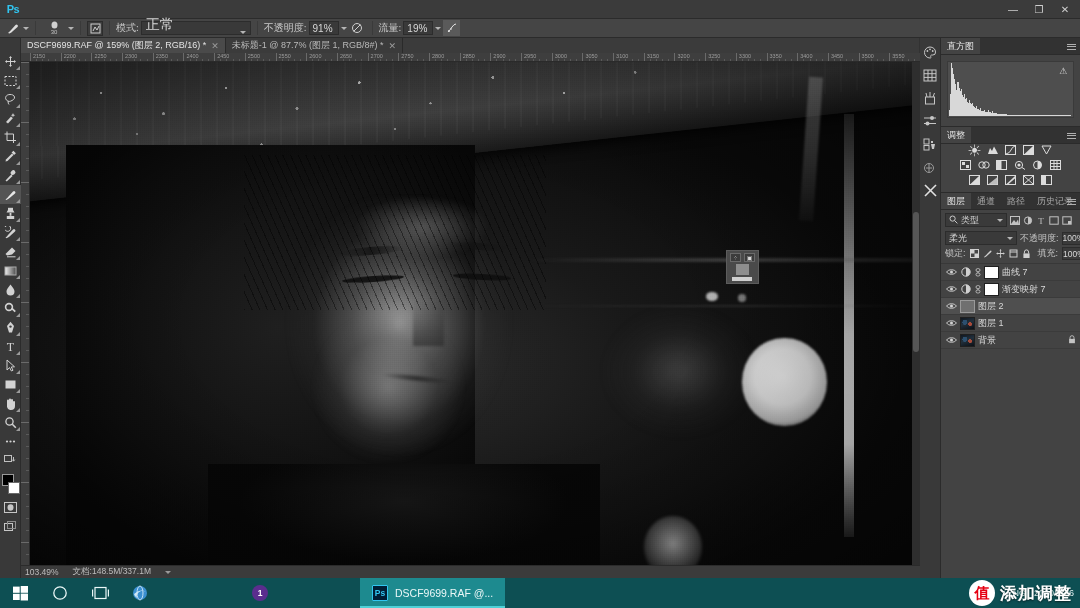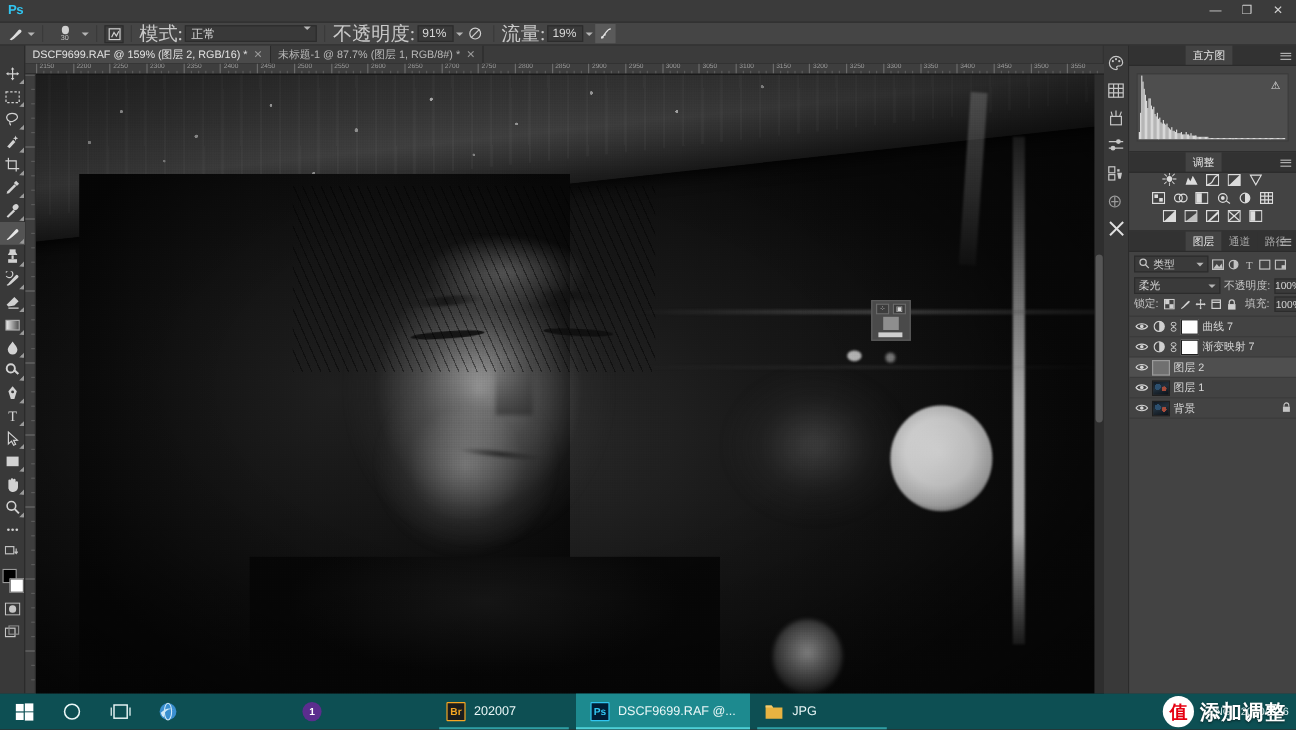--- a/index.html
+++ b/index.html
@@ -30,29 +30,29 @@
   .win-btn { width:26px; height:19px; display:flex; align-items:center; justify-content:center;
              color:#cfcfcf; font-size:10px; }
 
   
   .optionsbar {
     position:absolute; left:0; top:19px; width:1080px; height:19px;
     background:#454545; border-bottom:1px solid #2b2b2b;
     display:flex; align-items:center; padding-left:4px; gap:2px;
   }
   .opt-sep { width:1px; height:14px; background:#3a3a3a; margin:0 4px; }
-  .opt-label { font-size:16px; color:#c9c9c9; white-space:nowrap;font-family:Liberation Serif, serif; }
+  .opt-label { font-size:10px; color:#c9c9c9; white-space:nowrap;font-family:Liberation Serif, serif; }
   .opt-field {
     background:#393939; border:1px solid #2c2c2c; color:#d7d7d7;
     font-size:10px; height:14px; padding:0 3px; display:flex; align-items:center;
     min-width:30px;
   }
   .opt-select {
     background:#393939; border:1px solid #2c2c2c; color:#d7d7d7;
-    font-size:10px; height:14px; padding:0 12px 0 4px; display:flex; align-items:flex-start;
+    font-size:14px; height:14px; padding:0 12px 0 4px; display:flex; align-items:flex-end;
     position:relative; min-width:110px;
   }
   .caret { width:0;height:0;border-left:3px solid transparent;border-right:3px solid transparent;
            border-top:3px solid #b5b5b5; }
   .opt-box { width:16px;height:15px; background:#3c3c3c; border:1px solid #2c2c2c;
              display:flex;align-items:center;justify-content:center; }
   .opt-icon { width:17px;height:16px; display:flex;align-items:center;justify-content:center;
               color:#cfcfcf; }
   .opt-icon.on { background:#5a5a5a; }
   .brush-preview { display:flex; flex-direction:column; align-items:center; justify-content:center;
@@ -151,21 +151,21 @@
     display:flex; flex-direction:column; align-items:center; padding-top:4px; gap:3px;
   }
   .dicon { width:21px;height:20px; display:flex;align-items:center;justify-content:center; color:#c6c6c6; }
 
   .rpanels { position:absolute; right:0; top:38px; width:139px; bottom:30px;
              background:#3b3b3b; display:flex; flex-direction:column; }
   .panel-tabs { display:flex; align-items:stretch; height:17px; background:#323232;
                 border-bottom:1px solid #2b2b2b; position:relative; }
   .ptab { font-size:9px; color:#a8a8a8; padding:0 6px; display:flex; align-items:center;
           background:#323232; white-space:nowrap; }
-  .ptab.active { background:#434343; color:#e6e6e6;margin-left:47px; }
+  .ptab.active { background:#434343; color:#e6e6e6; }
   .pmenu { position:absolute; right:4px; top:4px; width:9px; height:9px;
            display:flex; flex-direction:column; justify-content:center; gap:1.5px; }
   .pmenu i { display:block; height:1px; background:#b0b0b0; }
 
   .hist-panel { background:#434343; padding:6px 6px 8px 6px; }
   .hist-box { position:relative; height:57px; background:#4e4e4e; border:1px solid #3a3a3a; }
   .hist-warn { position:absolute; right:6px; top:4px; color:#dcdcdc; font-size:9px; }
   .hist-bars { position:absolute; left:1px; right:1px; bottom:1px; top:1px;
                display:flex; align-items:flex-end; gap:0px; }
   .hist-bars i { display:block; background:#d8d8d8; width:1px; }
@@ -849,20 +849,25 @@
         <div class="cw-glyph"></div>
         <div class="cw-bar"></div>
       </div>
     </div>
 
     <div class="scrollbar-v">
       <div class="scroll-thumb" style="top:150px; height:140px;"></div>
     </div>
   </div>
 
+  <div class="statusbar">
+    <span>103.49%</span>
+    <span>文档:148.5M/337.1M</span>
+    <span class="status-caret"></span>
+  </div>
 
   <div class="rdock-icons">
     <div class="dicon">
       <svg width="14" height="13" viewBox="0 0 14 13">
           <path d="M7 1 a5.5 5.5 0 1 0 0 11 c1 0 1.3-.7.8-1.3 -.6-.8 .1-1.7 1-1.7 h1 A2.7 2.7 0 0 0 12.5 6 C12.5 3.2 10 1 7 1 Z" fill="none" stroke="#c6c6c6"></path>
           <circle cx="4.4" cy="5" r=".9" fill="#c6c6c6"></circle>
           <circle cx="7" cy="3.3" r=".9" fill="#c6c6c6"></circle>
           <circle cx="9.7" cy="5" r=".9" fill="#c6c6c6"></circle>
         </svg>
     </div>
@@ -1385,40 +1390,27 @@
             <circle cx="8" cy="8" r="7" fill="#3a8fd0"></circle>
             <path d="M2 9 Q8 3 14 7 Q10 4.5 6.5 7.5 Q4 10 5 13 Q2.5 11.8 2 9 Z" fill="#cfe8f7"></path>
             <ellipse cx="8" cy="8" rx="3" ry="7" fill="none" stroke="#cfe8f7" stroke-width=".9"></ellipse>
           </svg>
       </span>
     </div>
     <div class="tb-app">
       <span class="tb-icon" style="background:#5b2d8e;border-radius:50%;color:#fff;">1</span>
     </div>
 
-    <div class="tb-app open">
-      <span class="tb-icon" style="background:#1c1c1c;color:#f5a623;border:1px solid #f5a623;">Br</span>
-      <span>202007</span>
-    </div>
 
     <div class="tb-app active">
       <span class="tb-icon" style="background:#001e36;color:#31c5f0;border:1px solid #31c5f0;">Ps</span>
       <span>DSCF9699.RAF @...</span>
     </div>
 
 
-    <div class="tb-app open">
-      <span class="tb-icon">
-        <svg width="16" height="14" viewBox="0 0 16 14">
-            <path d="M1 2 h5 l1.3 1.6 H15 V13 H1 Z" fill="#e8b341"></path>
-            <path d="M1 2 h5 l1.3 1.6 H1 Z" fill="#f3cb72"></path>
-          </svg>
-      </span>
-      <span>JPG</span>
-    </div>
 
     <div class="tb-tray">
       <span>^</span>
       <span>
         <svg width="13" height="12" viewBox="0 0 13 12">
             <path d="M1 4.3 H3.4 L6 1.6 V10.4 L3.4 7.7 H1 Z" fill="#e2f3f3"></path>
             <path d="M7.8 3.6 a3.8 3.8 0 0 1 0 4.8" stroke="#e2f3f3" fill="none"></path>
           </svg>
       </span>
       <span>ENG</span>

